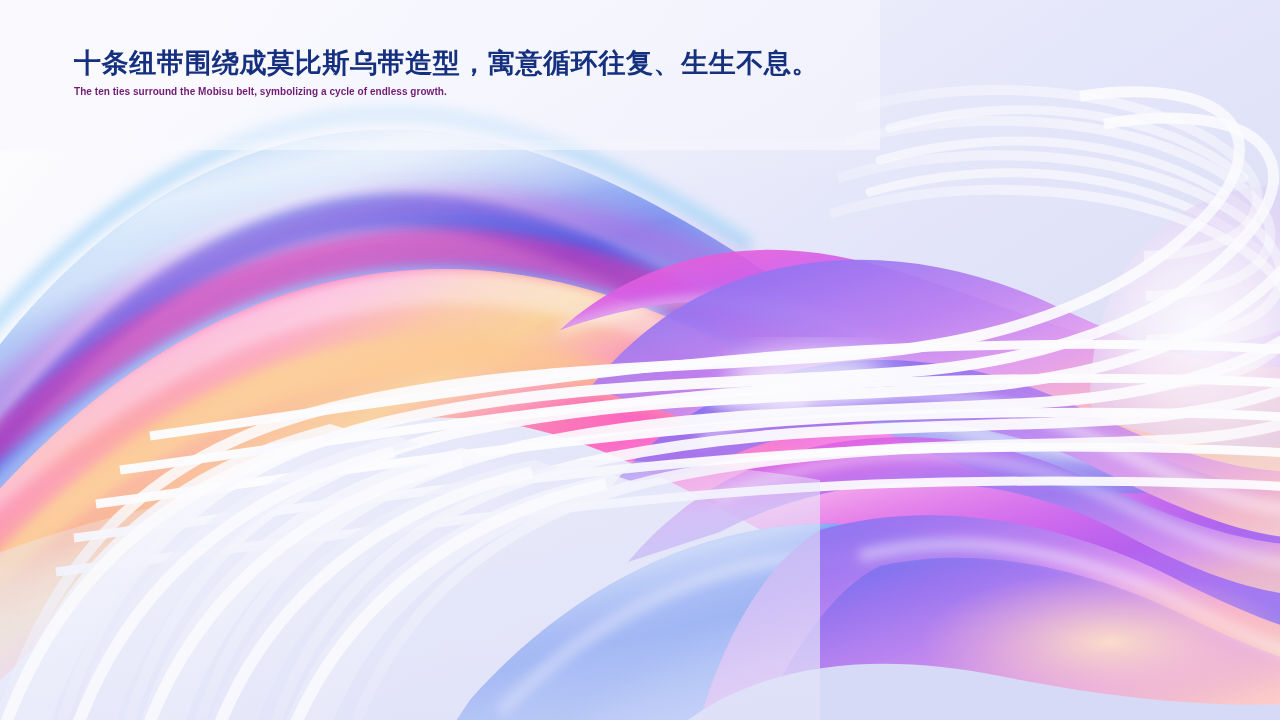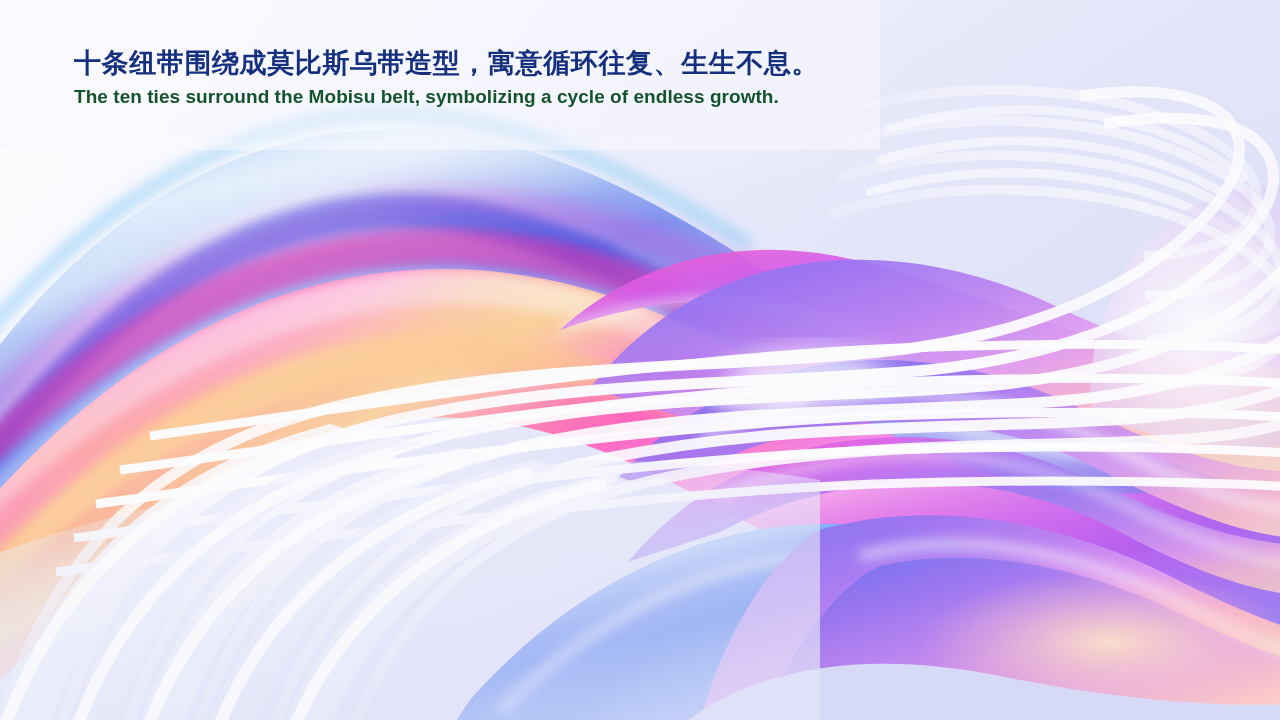--- a/index.html
+++ b/index.html
@@ -34,25 +34,25 @@
     font-size: 27px;
     line-height: 1.28;
     letter-spacing: 0.6px;
     font-weight: 600;
     color: #14307f;
     white-space: nowrap;
     margin: 0 0 4px 0;
     text-shadow: 0 0 2px rgba(255,255,255,0.55);
   }
   #caption-en {
-    font-size: 19px;
+    font-size: 10px;
     line-height: 1.3;
     letter-spacing: 0.05px;
     font-weight: 600;
-    color: #14532d;
+    color: #701a75;
     white-space: nowrap;
     margin: 0;
     text-shadow: 0 0 2px rgba(255,255,255,0.55);
   }
 </style>
 </head>
 <body>
 
 <div id="poster">
 

